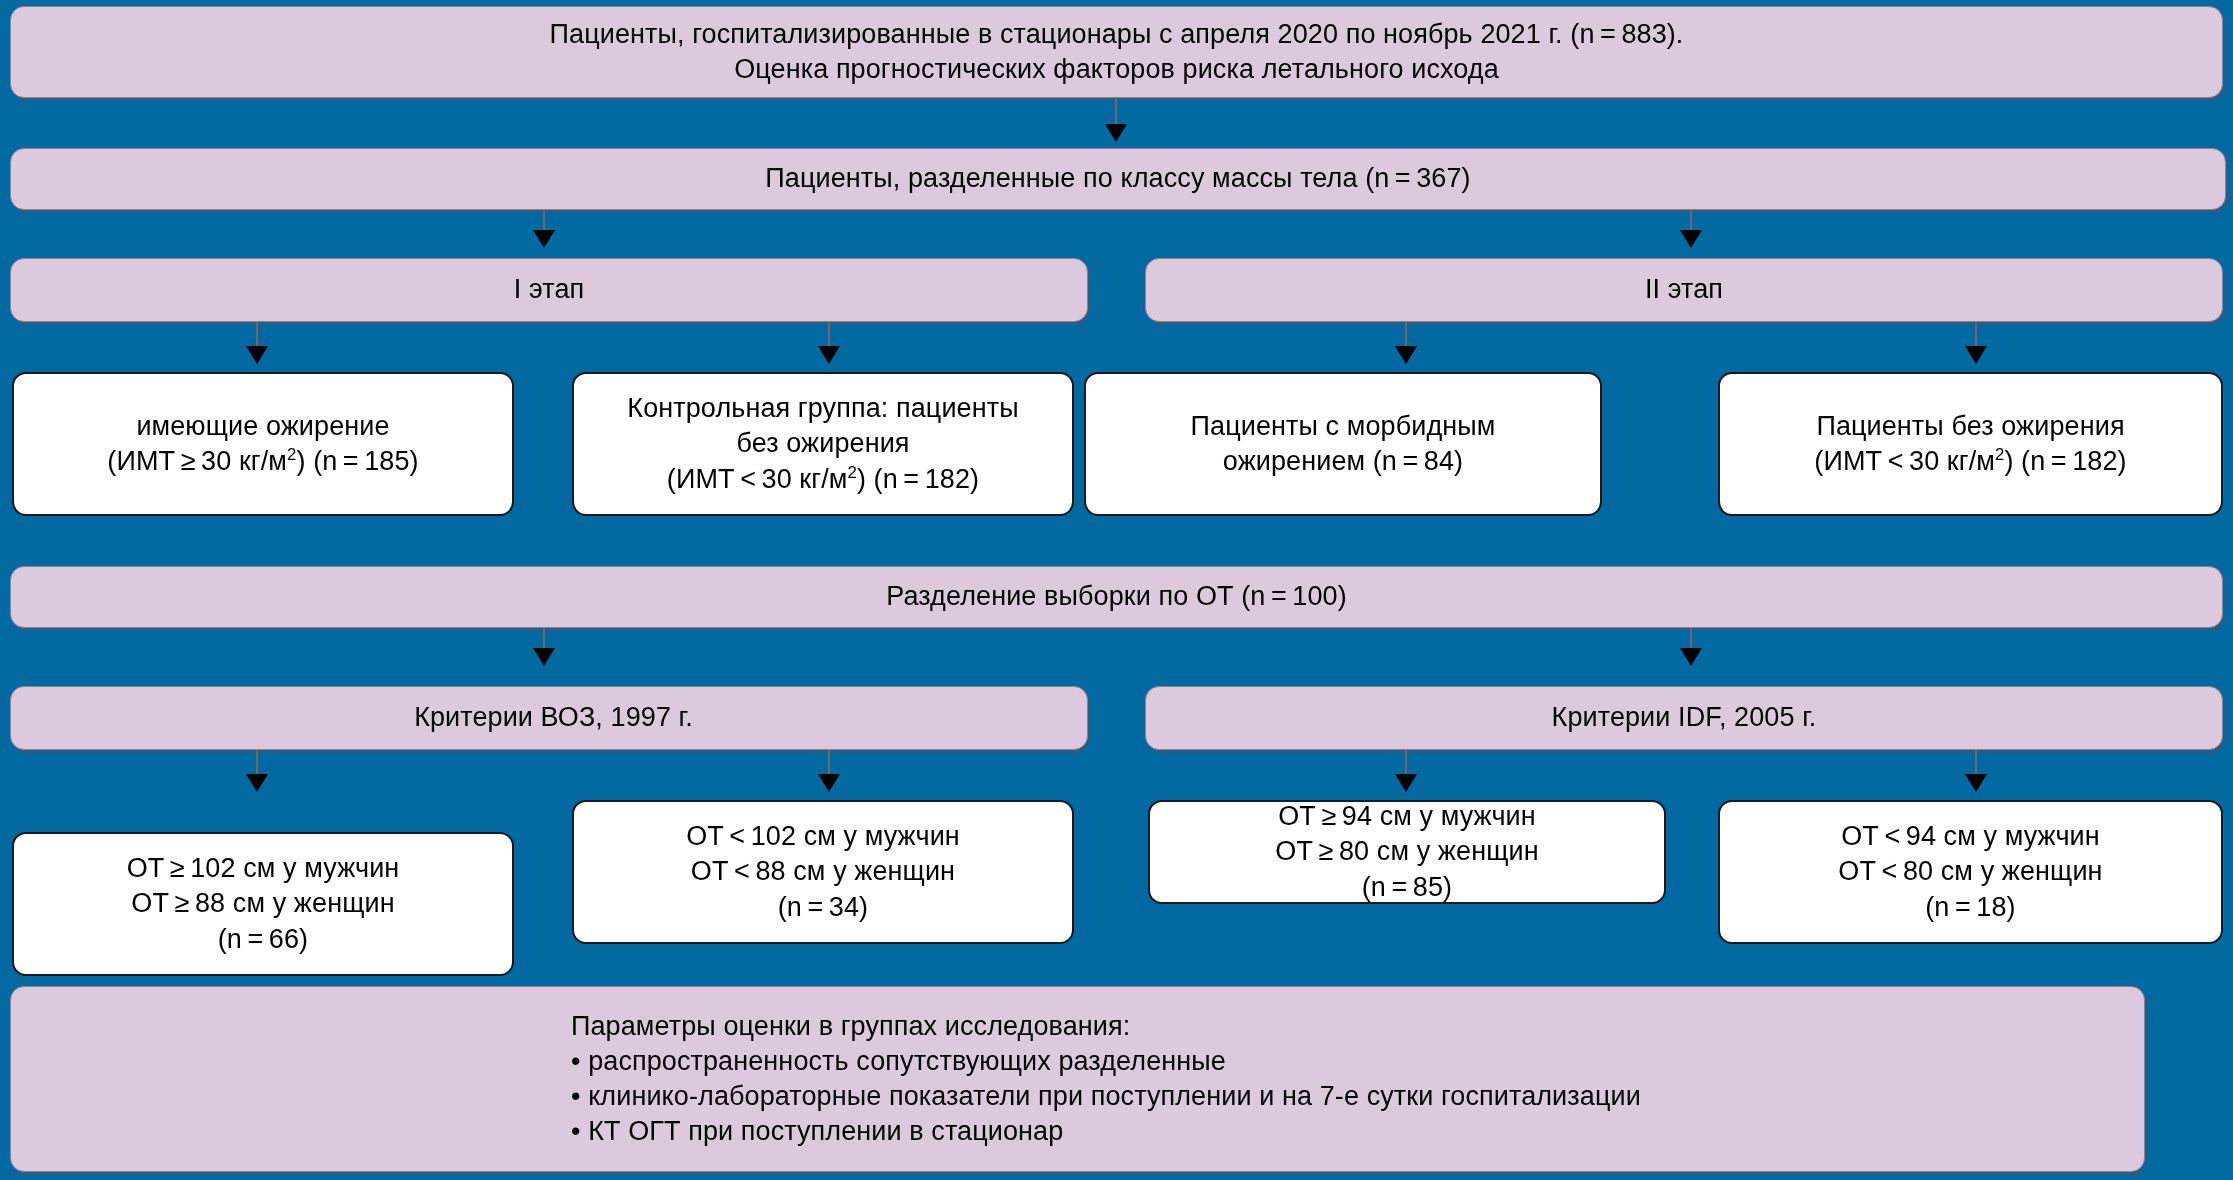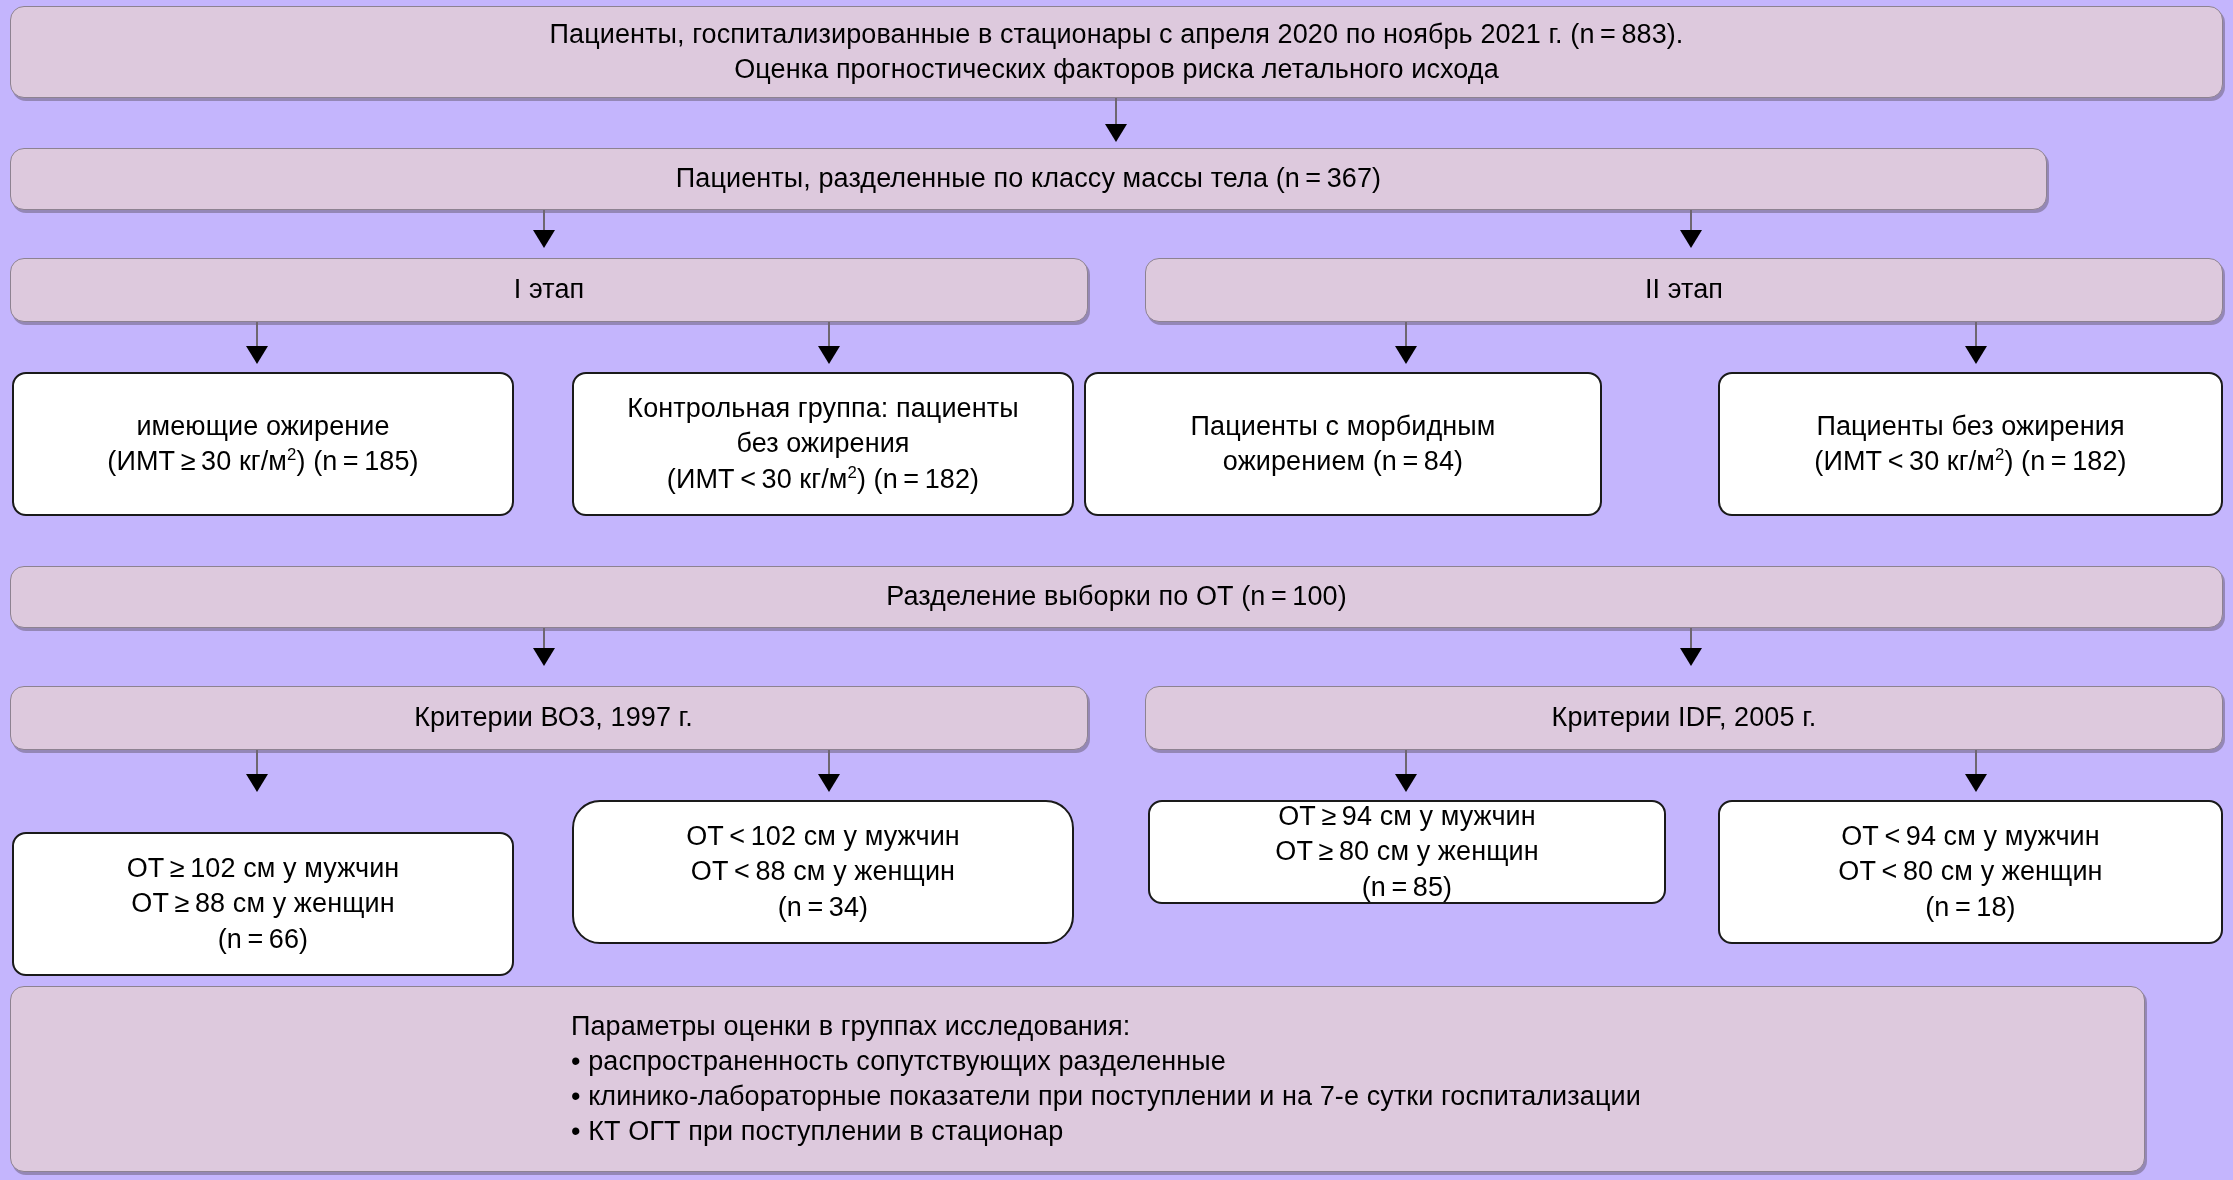--- a/index.html
+++ b/index.html
@@ -10,21 +10,21 @@
   }
   body {
     font-family: "Liberation Sans", "DejaVu Sans", sans-serif;
     color: #000000;
   }
   #stage {
     position: relative;
     width: 2233px;
     height: 1180px;
     overflow: hidden;
-    background: #c4b5fd;
+    background: #0369a1;
   }
 
   
   .node {
     position: absolute;
     box-sizing: border-box;
     display: flex;
     flex-direction: column;
     align-items: center;
     justify-content: center;
@@ -74,21 +74,21 @@
 <div id="stage">
 
   <div class="node filled" style="left:10px; top:6px; width:2213px; height:92px;">
     <span class="ln">Пациенты, госпитализированные в стационары с апреля 2020 по ноябрь 2021 г. (n = 883).</span>
     <span class="ln">Оценка прогностических факторов риска летального исхода</span>
   </div>
 
   <div class="vline" style="left:1115px; top:98px; height:34px;"></div>
   <div class="arrow" style="left:1105px; top:124px;"></div>
 
-  <div class="node filled" style="left:10px; top:148px; width:2037px; height:62px;">
+  <div class="node filled" style="left:10px; top:148px; width:2216px; height:62px;">
     <span class="ln">Пациенты, разделенные по классу массы тела (n = 367)</span>
   </div>
 
   <div class="vline" style="left:543px; top:210px; height:28px;"></div>
   <div class="arrow" style="left:533px; top:230px;"></div>
 
   <div class="vline" style="left:1690px; top:210px; height:28px;"></div>
   <div class="arrow" style="left:1680px; top:230px;"></div>
 
   <div class="node filled" style="left:10px; top:258px; width:1078px; height:64px;">
@@ -161,21 +161,21 @@
 
   <div class="vline" style="left:1975px; top:750px; height:32px;"></div>
   <div class="arrow" style="left:1965px; top:774px;"></div>
 
   <div class="node plain" style="left:12px; top:832px; width:502px; height:144px;">
     <span class="ln">ОТ ≥ 102 см у мужчин</span>
     <span class="ln">ОТ ≥ 88 см у женщин</span>
     <span class="ln">(n = 66)</span>
   </div>
 
-  <div class="node plain" style="left:572px; top:800px; width:502px; height:144px;border-radius:28px;">
+  <div class="node plain" style="left:572px; top:800px; width:502px; height:144px;">
     <span class="ln">ОТ &lt; 102 см у мужчин</span>
     <span class="ln">ОТ &lt; 88 см у женщин</span>
     <span class="ln">(n = 34)</span>
   </div>
 
   <div class="node plain" style="left:1148px; top:800px; width:518px; height:104px;">
     <span class="ln">ОТ ≥ 94 см у мужчин</span>
     <span class="ln">ОТ ≥ 80 см у женщин</span>
     <span class="ln">(n = 85)</span>
   </div>

